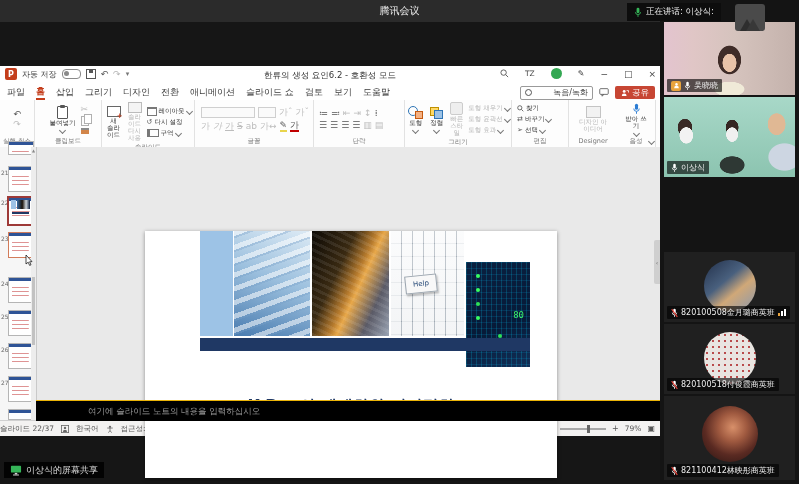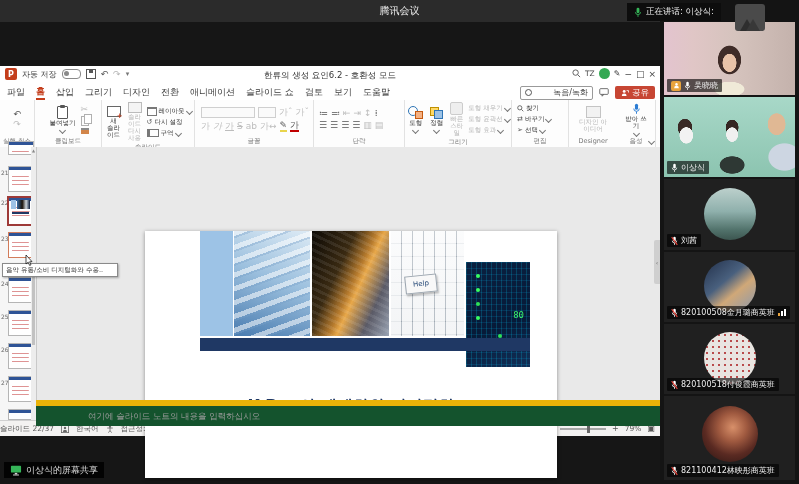--- a/index.html
+++ b/index.html
@@ -28,21 +28,21 @@
   .ppt-titlebar{position:absolute;left:0;top:0;width:660px;height:19px;background:#fff;border-bottom:1px solid #e4e4e4;}
   .qat{position:absolute;left:5px;top:2px;display:flex;align-items:center;gap:5px;font-size:8px;color:#444;}
   .ppt-logo{width:12px;height:12px;background:#C43E1C;border-radius:2px;color:#fff;font-size:8px;font-weight:bold;
             display:flex;align-items:center;justify-content:center;}
   .toggle{width:17px;height:8px;border:1px solid #8a8a8a;border-radius:4px;position:relative;}
   .toggle::before{content:'';position:absolute;left:1px;top:1px;width:5px;height:5px;border-radius:50%;background:#8a8a8a;}
   .ic-save{width:8px;height:8px;border:1px solid #555;position:relative;}
   .ic-save::before{content:'';position:absolute;top:0;left:2px;width:4px;height:3px;background:#555;}
   .qat .arrow{color:#777;font-size:7px;}
   .doc-title{position:absolute;left:0;right:0;top:4px;text-align:center;font-size:8.5px;color:#333;pointer-events:none;}
-  .tb-right{position:absolute;right:4px;top:2px;display:flex;align-items:center;gap:4px;font-size:9px;color:#444;}
+  .tb-right{position:absolute;right:4px;top:2px;display:flex;align-items:center;gap:16px;font-size:9px;color:#444;}
   .avatar-dot{width:11px;height:11px;border-radius:50%;background:#34A853;}
 
   .ppt-menubar{position:absolute;left:0;top:19px;width:660px;height:15px;background:#fff;}
   .tabs{position:absolute;left:7px;top:0;display:flex;gap:11px;font-size:9px;color:#3b3b3b;align-items:center;height:15px;}
   .tab{cursor:default;white-space:nowrap;}
   .tab.active{color:#C43E1C;font-weight:bold;border-bottom:2px solid #C43E1C;}
   .mb-right{position:absolute;right:5px;top:1px;display:flex;align-items:center;gap:6px;height:13px;}
   .rec-pill{display:flex;align-items:center;gap:21px;border:1px solid #9a9a9a;border-radius:2px;padding:0 4px;height:12px;
             font-size:8px;color:#444;}
   .rec-dot{width:5px;height:5px;border:1.4px solid #555;border-radius:50%;}
@@ -128,21 +128,21 @@
        linear-gradient(160deg,#0a2040 0%,#071a38 60%,#123058 100%); margin-top: 31px;}
   .leds{position:absolute;left:10px;top:12px;width:4px;height:4px;border-radius:50%;background:#39FF60;
         box-shadow:0 14px 0 #39FF60,0 28px 0 #2fe055,0 42px 0 #39FF60,22px 60px 0 #2fe055;}
   .ledtext{position:absolute;right:6px;top:48px;color:#3cf06a;font-family:"DejaVu Sans Mono",monospace;font-size:9px;}
   .navybar{position:absolute;left:55px;top:107px;width:330px;height:13px;background:#1F3864;}
   .slide-title-ko{position:absolute;left:0;right:0;top:165px;text-align:center;font-size:16px;font-weight:bold;color:#1F3864;}
   .slide-title-zh{position:absolute;left:0;right:0;top:189px;text-align:center;font-size:13px;color:#2E4B7A;
                   font-family:"DejaVu Serif","Liberation Serif",serif;}
 
   
-  .notes{position:absolute;left:36px;top:334px;width:624px;height:20px;background:#14532d;border-top:6px solid #eab308;z-index:4;}
+  .notes{position:absolute;left:36px;top:334px;width:624px;height:20px;background:#000000;border-top:1px solid #eab308;z-index:4;}
   .notes-ph{position:absolute;left:52px;top:5px;font-size:8.5px;color:#9a9a9a;}
   .statusbar{position:absolute;left:0;top:354px;width:660px;height:15px;background:#f3f2f1;border-top:1px solid #d0d0d0;
              display:flex;align-items:center;font-size:7.5px;color:#555;}
   .sb-left{display:flex;align-items:center;gap:7px;}
   .sb-right{margin-left:auto;display:flex;align-items:center;gap:6px;padding-right:5px;}
   .sb-ic{font-size:8px;color:#555;}
   .zoomtrack{width:46px;height:2px;background:#a8a8a8;position:relative;}
   .zoomthumb{position:absolute;left:58%;top:-3px;width:3px;height:8px;background:#666;}
 
   
@@ -497,21 +497,20 @@
         <div class="thumb" style="top:262px;height:9px;"></div>
         <div class="tscroll">
           <span class="tup">▲</span>
             <span class="tth"></span>
         </div>
         <span class="cursor-arrow">
           <svg width="8" height="11" viewBox="0 0 8 11">
               <path d="M1 0 L1 9 L3.2 7.2 L4.6 10.4 L6 9.8 L4.6 6.8 L7 6.6 Z" fill="#fff" stroke="#000" stroke-width="0.7"></path>
             </svg>
         </span>
-        <div class="tooltip">음악 유통/소비 디지털화와 수용..</div>
       </div>
 
       <div class="notes">
         <span class="notes-ph">여기에 슬라이드 노트의 내용을 입력하십시오</span>
       </div>
 
       <div class="statusbar">
         <div class="sb-left">
           <span>슬라이드 22/37</span>
           <svg width="8" height="8" viewBox="0 0 10 10">
@@ -578,32 +577,20 @@
       <div class="plabel">
         <svg width="7" height="10" viewBox="0 0 10 14">
             <rect x="3.2" y="0.8" width="3.6" height="7" rx="1.8" fill="#fff"></rect>
             <path d="M1.8 6.5a3.2 3.2 0 0 0 6.4 0" fill="none" stroke="#fff" stroke-width="1.1"></path>
             <line x1="5" y1="10" x2="5" y2="12.6" stroke="#fff" stroke-width="1.1"></line>
           </svg>
         <span>이상식</span>
       </div>
     </div>
 
-    <div class="tile t3">
-      <span class="av av3"></span>
-      <div class="plabel">
-        <svg width="7" height="10" viewBox="0 0 10 14">
-            <rect x="3.2" y="0.8" width="3.6" height="7" rx="1.8" fill="#fff"></rect>
-            <path d="M1.8 6.5a3.2 3.2 0 0 0 6.4 0" fill="none" stroke="#fff" stroke-width="1.1"></path>
-            <line x1="5" y1="10" x2="5" y2="12.6" stroke="#fff" stroke-width="1.1"></line>
-            <line x1="1" y1="1.5" x2="9" y2="12.5" stroke="#E8453C" stroke-width="1.6"></line>
-          </svg>
-        <span>刘茜</span>
-      </div>
-    </div>
 
     <div class="tile t4">
       <span class="av av4"></span>
       <div class="plabel">
         <svg width="7" height="10" viewBox="0 0 10 14">
             <rect x="3.2" y="0.8" width="3.6" height="7" rx="1.8" fill="#fff"></rect>
             <path d="M1.8 6.5a3.2 3.2 0 0 0 6.4 0" fill="none" stroke="#fff" stroke-width="1.1"></path>
             <line x1="5" y1="10" x2="5" y2="12.6" stroke="#fff" stroke-width="1.1"></line>
             <line x1="1" y1="1.5" x2="9" y2="12.5" stroke="#E8453C" stroke-width="1.6"></line>
           </svg>

